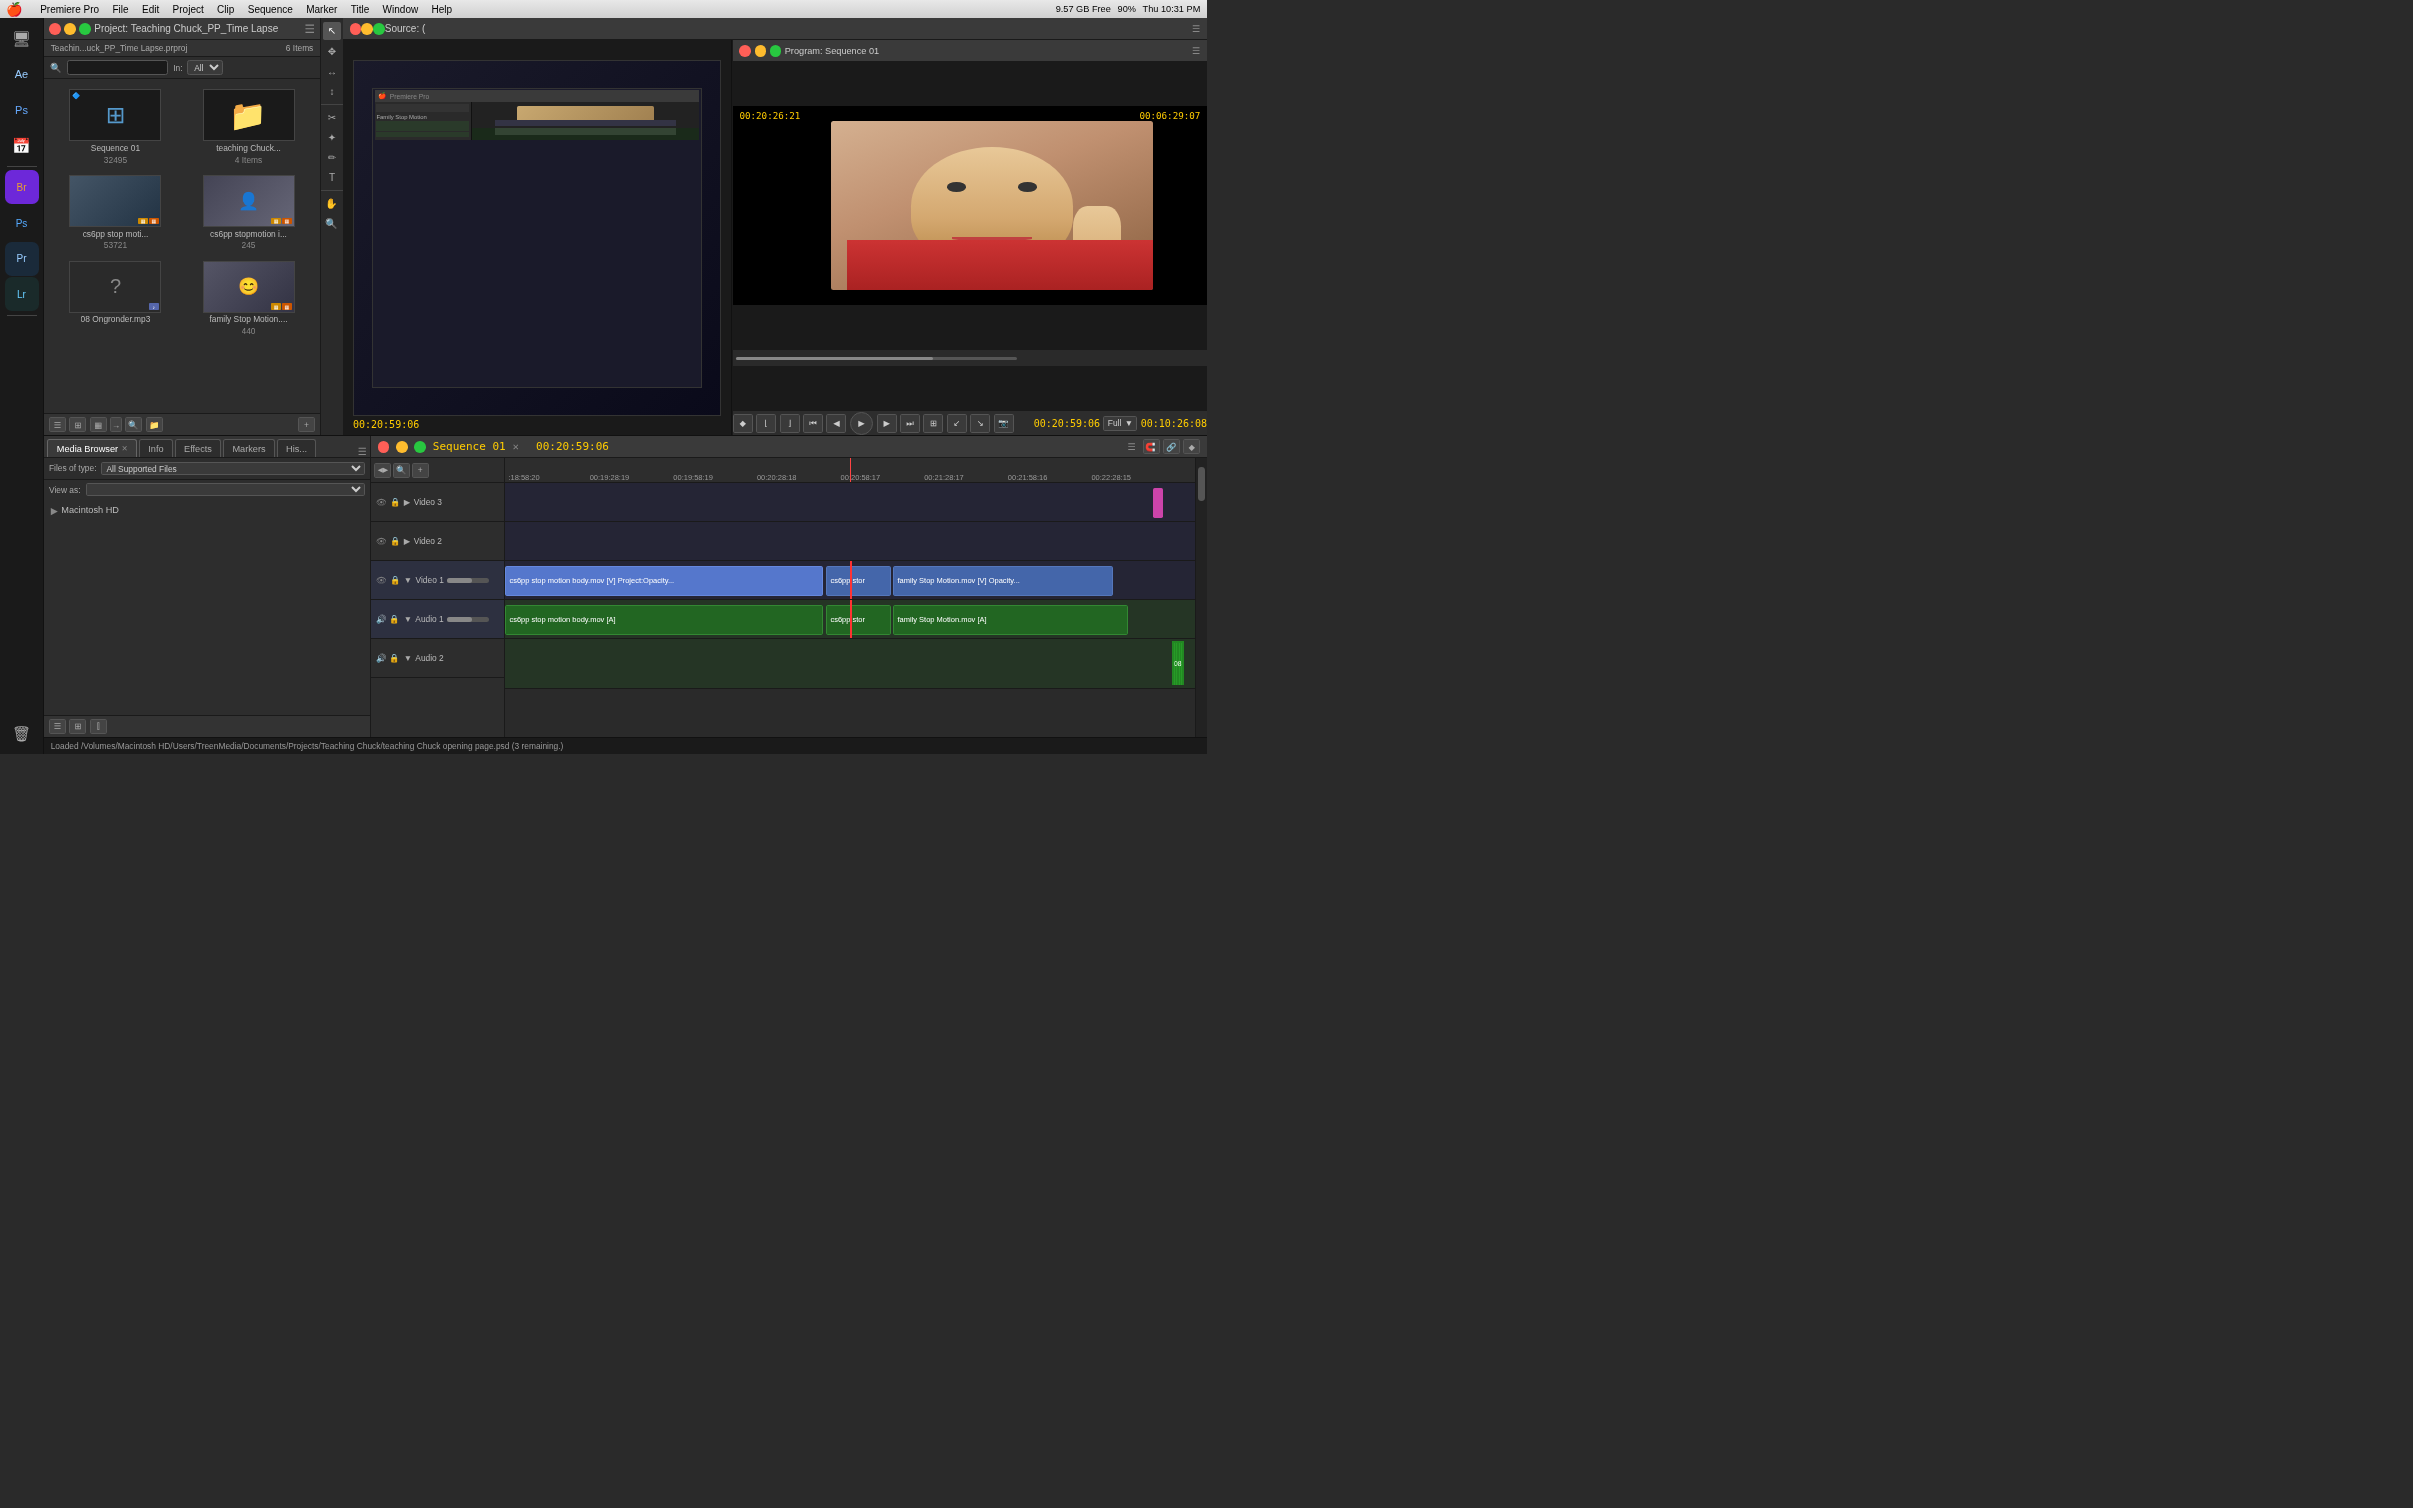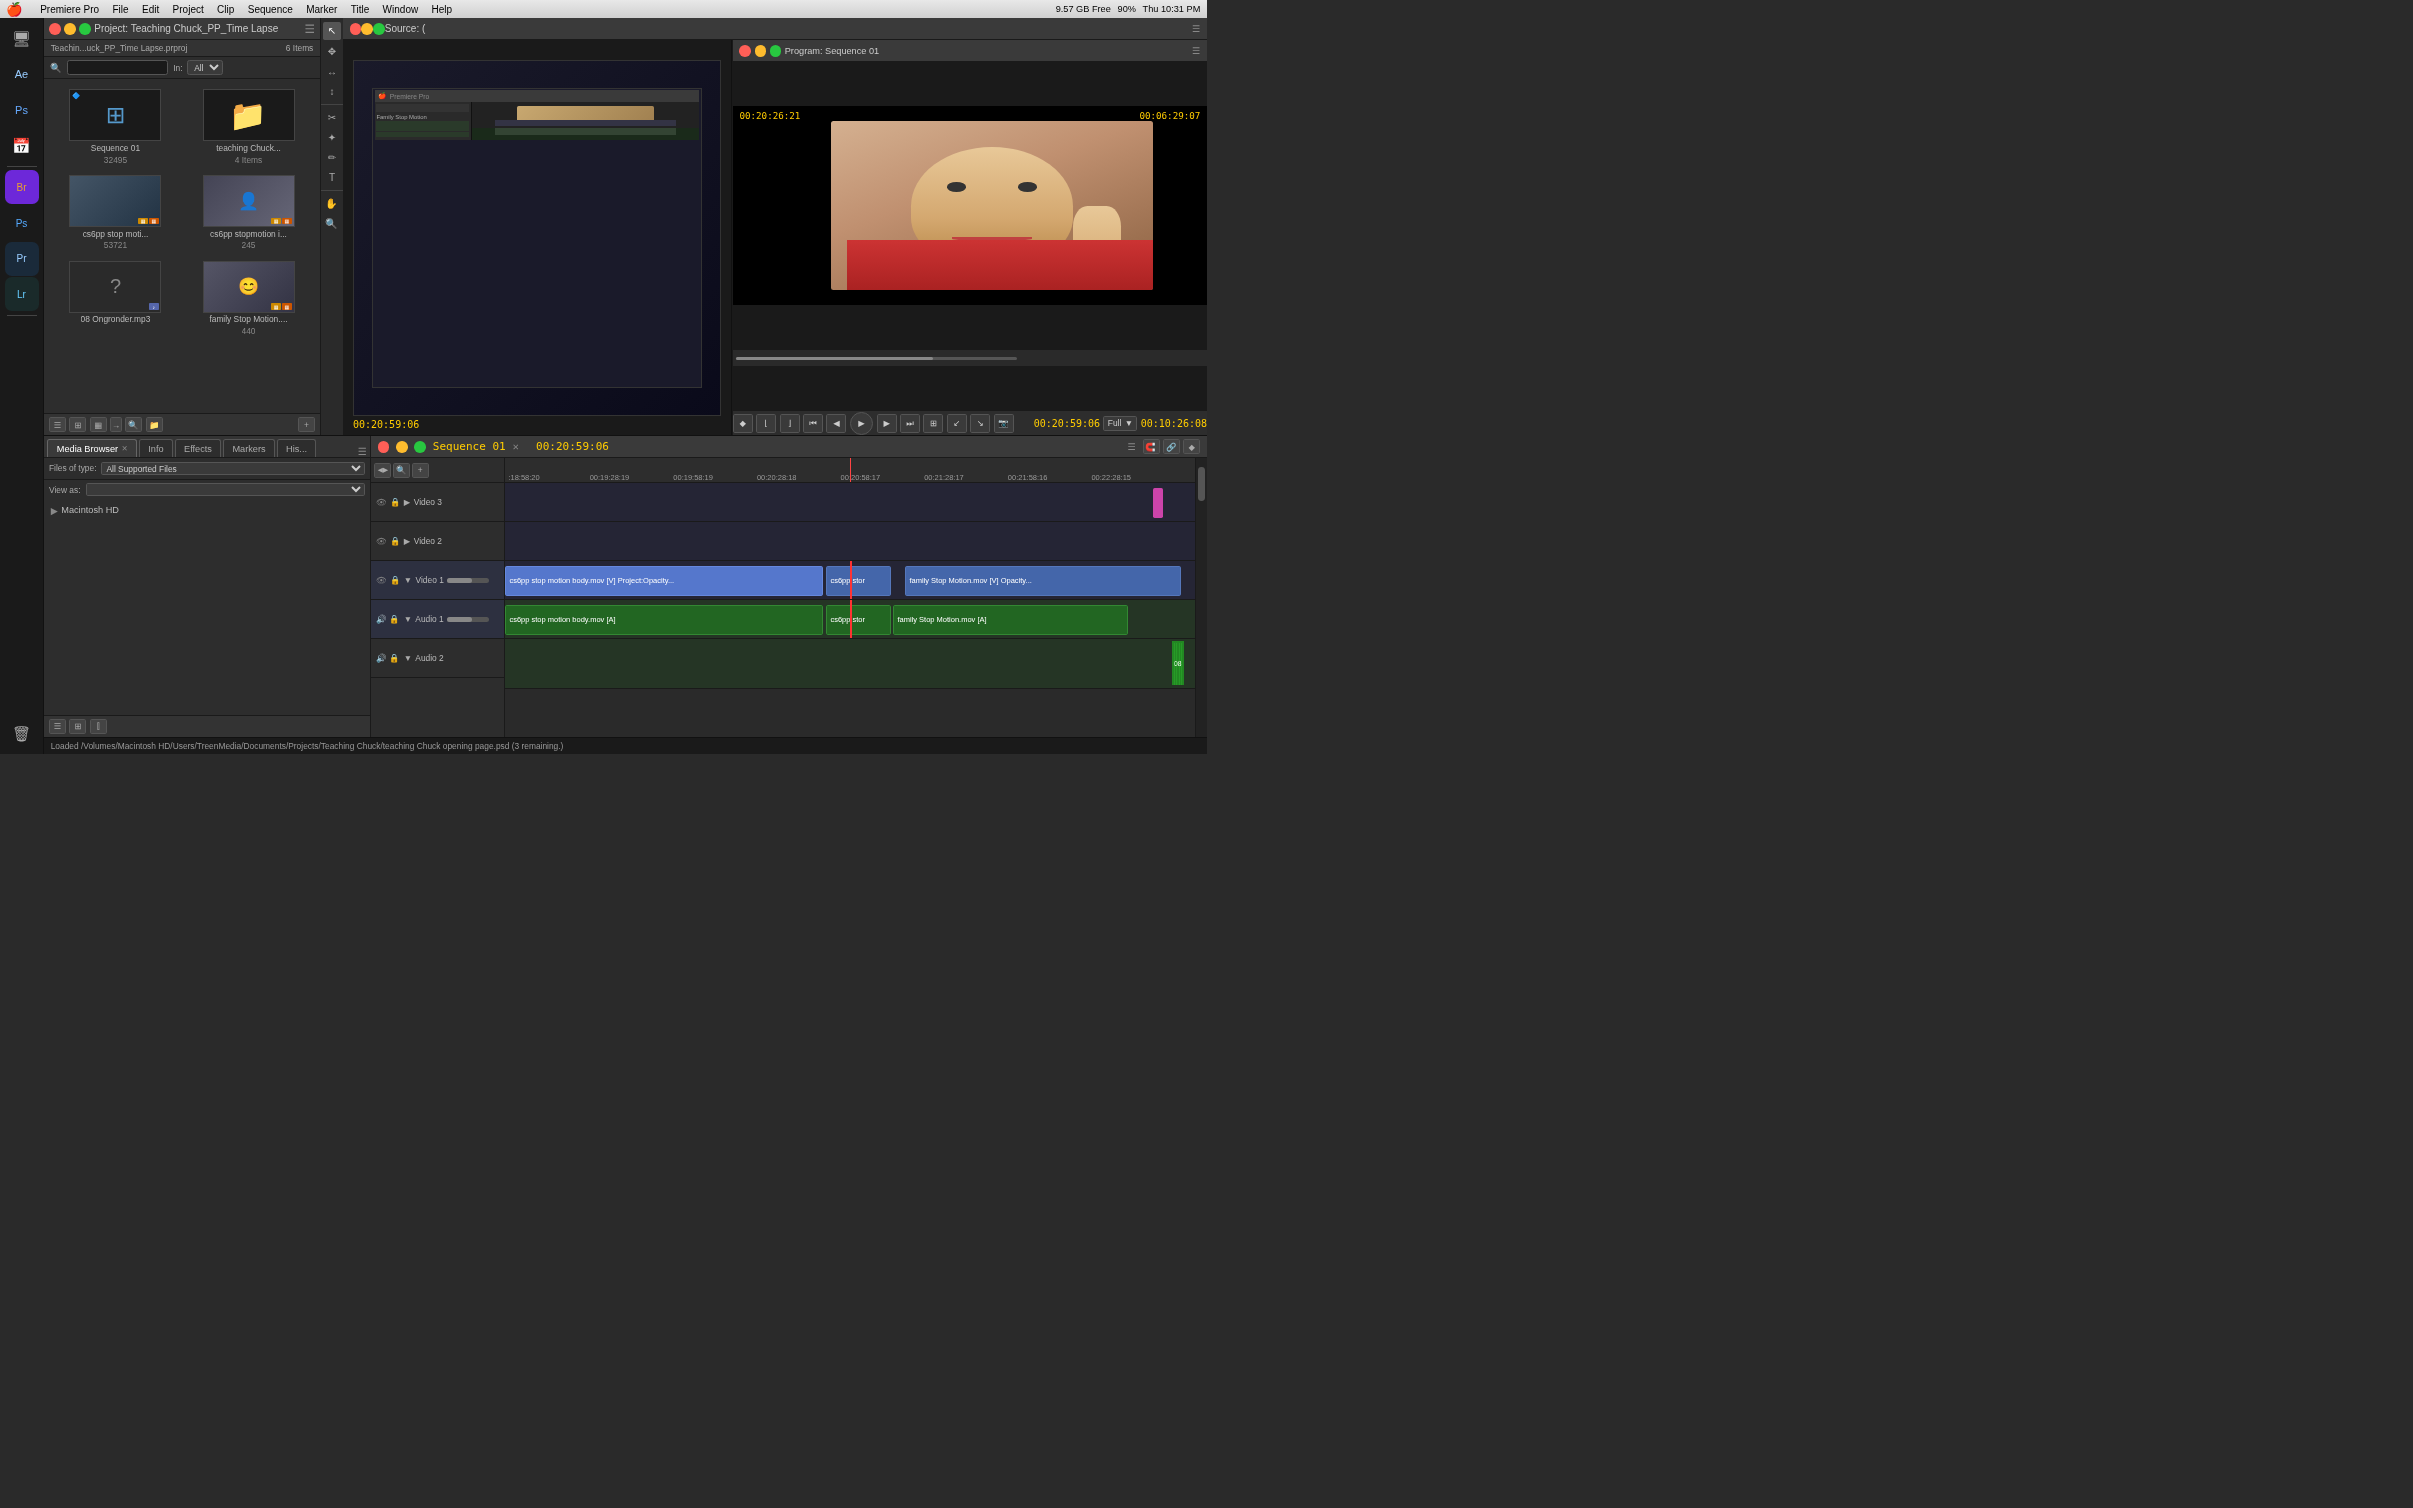--- a/index.html
+++ b/index.html
@@ -1032,21 +1032,21 @@
 
             <div class="track-row video" style="height:39px;"></div>
 
             <div class="track-row video" style="height:39px;background:#252535;">
               <div class="track-clip clip-selected" style="left:0;width:318px;">
                 <span>cs6pp stop motion body.mov [V] Project:Opacity...</span>
               </div>
               <div class="track-clip clip-video" style="left:321px;width:65px;">
                 <span>cs6pp stor</span>
               </div>
-              <div class="track-clip clip-video" style="left:400px;width:276px;">
+              <div class="track-clip clip-video" style="left:388px;width:220px;">
                 <span>family Stop Motion.mov [V] Opacity...</span>
               </div>
               <div class="playhead-line"></div>
             </div>
 
             <div class="track-row audio" style="height:39px;background:#253525;">
               <div class="track-clip clip-audio" style="left:0;width:318px;">
                 <span>cs6pp stop motion body.mov [A]</span>
               </div>
               <div class="track-clip clip-audio" style="left:321px;width:65px;">

